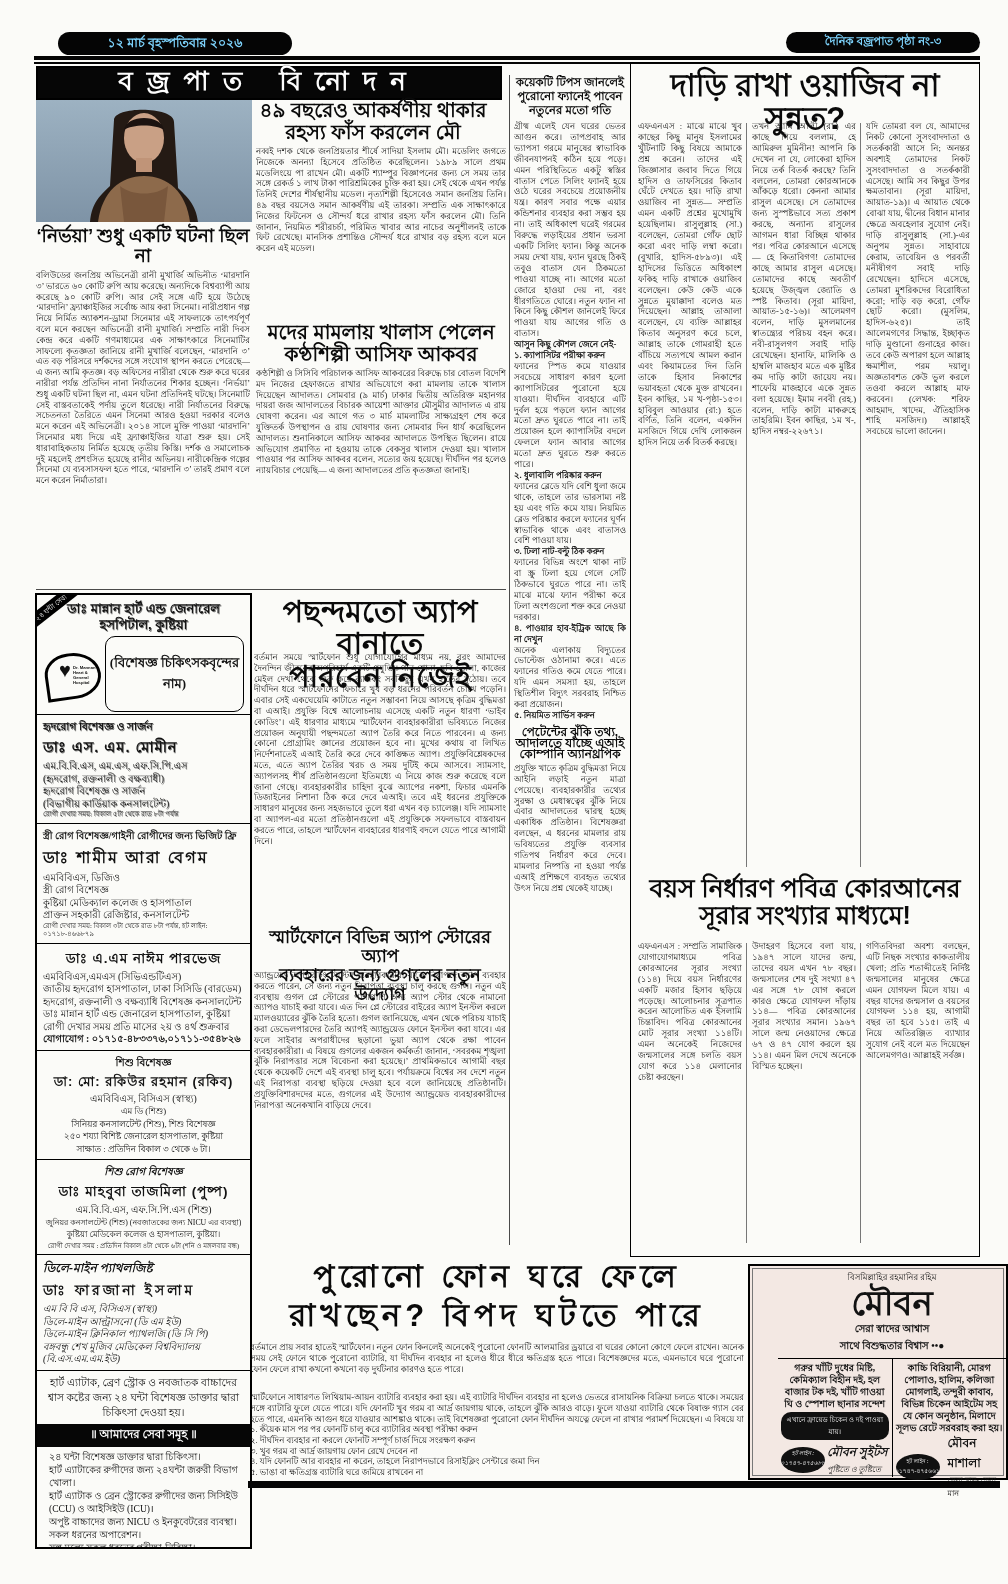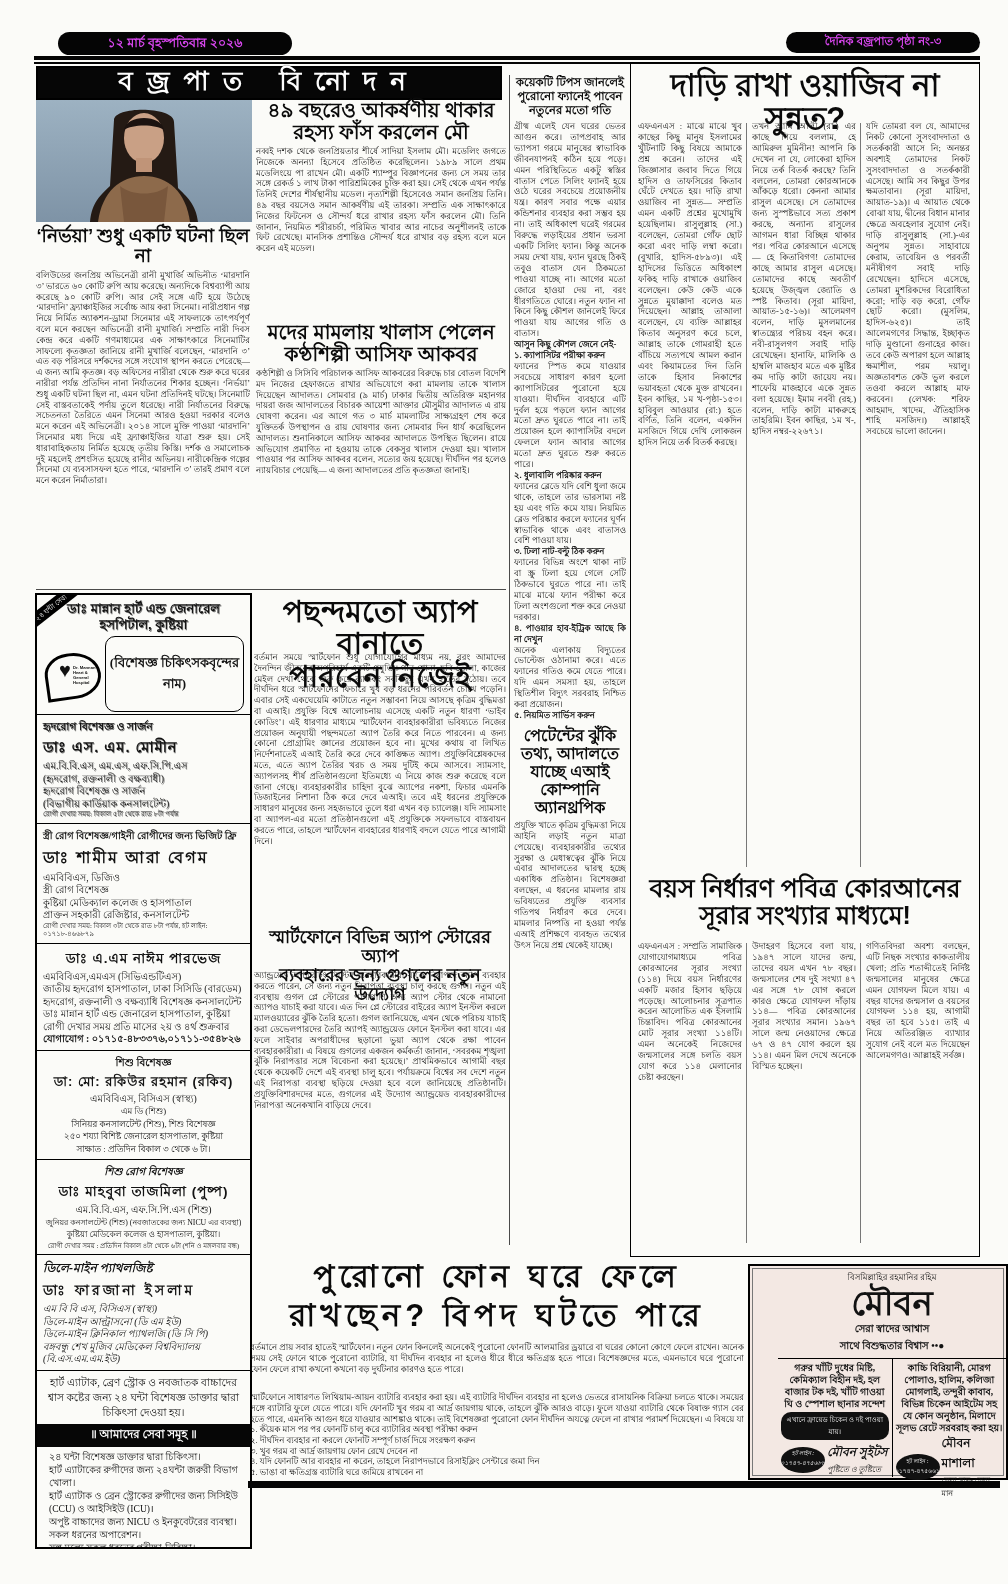--- a/index.html
+++ b/index.html
@@ -1,19 +1,19 @@
 <!DOCTYPE html>
 <html><head>
 <meta charset="utf-8">
 <style>
   html,body{margin:0;padding:0;background:#dddcd8;}
   .page{position:relative;width:1008px;height:1584px;background:#fbfbf8;color:#121212;
         font-family:"Liberation Serif","DejaVu Serif",serif;overflow:hidden;}
   .abs{position:absolute;}
-  .pill{background:#050505;color:#d946ef;border-radius:14px;display:flex;align-items:center;
+  .pill{background:#050505;color:#7dd3fc;border-radius:14px;display:flex;align-items:center;
         justify-content:center;font-weight:bold;font-size:12.5px;
         font-family:"Liberation Sans","DejaVu Sans",sans-serif;}
   .masthead{background:#060606;color:#fdfdfd;display:flex;align-items:center;justify-content:center;
         font-size:26px;font-weight:bold;letter-spacing:14px;border:2px solid #000;
         font-family:"DejaVu Sans","Liberation Sans",sans-serif;text-shadow:0 0 1px #000;}
   .h1{font-weight:bold;text-align:center;line-height:1.08;color:#0a0a0a;
       font-family:"Liberation Sans","DejaVu Sans",sans-serif;}
   .bt{font-size:8.6px;line-height:10.8px;text-align:justify;overflow:hidden;}
   .btc{font-size:8.6px;line-height:10.9px;text-align:justify;overflow:hidden;}
   .vline{width:1px;background:#4a4a4a;}
@@ -65,21 +65,21 @@
       </defs>
       <path d="M78 20 C78 6 138 6 138 22 L142 88 C150 96 160 104 162 122 L54 122 C56 102 64 96 74 86 Z" fill="#241a14"></path>
       <ellipse cx="108" cy="38" rx="20" ry="25" fill="#c9a085"></ellipse>
       <path d="M88 30 C90 14 126 14 128 30 C120 24 96 24 88 30 Z" fill="#1c1310"></path>
       <rect x="100" y="58" width="16" height="14" fill="#c09478"></rect>
       <path d="M62 122 C66 92 84 76 108 76 C132 76 150 92 154 122 Z" fill="#8d6a4b"></path>
       <path d="M84 86 C96 96 120 96 132 86 L128 122 L88 122 Z" fill="#79573c"></path>
     </svg>
   </div>
 
-  <div class="abs h1" style="left:256px;top:100px;width:250px;font-size:20px;">
+  <div class="abs h1" style="left:248px;top:100px;width:250px;font-size:20px;">
     <div>৪৯ বছরেও আকর্ষণীয় থাকার</div>
     <div>রহস্য ফাঁস করলেন মৌ</div>
   </div>
   <div class="abs bt" style="left:256px;top:146px;width:250px;height:172px;">নব্বই দশক থেকে জনপ্রিয়তার শীর্ষে সাদিয়া ইসলাম মৌ। মডেলিং জগতে নিজেকে অনন্যা হিসেবে প্রতিষ্ঠিত করেছিলেন। ১৯৮৯ সালে প্রথম মডেলিংয়ে পা রাখেন মৌ। একটি শ্যাম্পুর বিজ্ঞাপনের জন্য সে সময় তার সঙ্গে রেকর্ড ১ লাখ টাকা পারিশ্রমিকের চুক্তি করা হয়। সেই থেকে এখন পর্যন্ত তিনিই দেশের শীর্ষস্থানীয় মডেল। নৃত্যশিল্পী হিসেবেও সমান জনপ্রিয় তিনি। ৪৯ বছর বয়সেও সমান আকর্ষণীয় এই তারকা। সম্প্রতি এক সাক্ষাৎকারে নিজের ফিটনেস ও সৌন্দর্য ধরে রাখার রহস্য ফাঁস করলেন মৌ। তিনি জানান, নিয়মিত শরীরচর্চা, পরিমিত খাবার আর নাচের অনুশীলনই তাকে ফিট রেখেছে। মানসিক প্রশান্তিও সৌন্দর্য ধরে রাখার বড় রহস্য বলে মনে করেন এই মডেল।</div>
 
   <div class="abs h1" style="left:36px;top:226px;width:214px;font-size:18.5px;">
     <div>‘নির্ভয়া’ শুধু একটি ঘটনা ছিল না</div>
   </div>
   <div class="abs bt" style="left:36px;top:270px;width:214px;height:316px;">বলিউডের জনপ্রিয় অভিনেত্রী রানী মুখার্জি অভিনীত ‘মারদানি ৩’ ভারতে ৬০ কোটি রুপি আয় করেছে। অন্যদিকে বিশ্বব্যাপী আয় করেছে ৯০ কোটি রুপি। আর সেই সঙ্গে এটি হয়ে উঠেছে ‘মারদানি’ ফ্র্যাঞ্চাইজির সর্বোচ্চ আয় করা সিনেমা। নারীপ্রধান গল্প নিয়ে নির্মিত অ্যাকশন-ড্রামা সিনেমার এই সাফল্যকে তাৎপর্যপূর্ণ বলে মনে করছেন অভিনেত্রী রানী মুখার্জি। সম্প্রতি নারী দিবস কেন্দ্র করে একটি গণমাধ্যমের এক সাক্ষাৎকারে সিনেমাটির সাফল্যে কৃতজ্ঞতা জানিয়ে রানী মুখার্জি বলেছেন, ‘মারদানি ৩’ এত বড় পরিসরে দর্শকদের সঙ্গে সংযোগ স্থাপন করতে পেরেছে— এ জন্য আমি কৃতজ্ঞ। বড় অফিসের নারীরা থেকে শুরু করে ঘরের নারীরা পর্যন্ত প্রতিদিন নানা নির্যাতনের শিকার হচ্ছেন। ‘নির্ভয়া’ শুধু একটি ঘটনা ছিল না, এমন ঘটনা প্রতিদিনই ঘটছে। সিনেমাটি সেই বাস্তবতাকেই পর্দায় তুলে ধরেছে। নারী নির্যাতনের বিরুদ্ধে সচেতনতা তৈরিতে এমন সিনেমা আরও হওয়া দরকার বলেও মনে করেন এই অভিনেত্রী। ২০১৪ সালে মুক্তি পাওয়া ‘মারদানি’ সিনেমার মধ্য দিয়ে এই ফ্র্যাঞ্চাইজির যাত্রা শুরু হয়। সেই ধারাবাহিকতায় নির্মিত হয়েছে তৃতীয় কিস্তি। দর্শক ও সমালোচক দুই মহলেই প্রশংসিত হয়েছে রানীর অভিনয়। নারীকেন্দ্রিক গল্পের সিনেমা যে ব্যবসাসফল হতে পারে, ‘মারদানি ৩’ তারই প্রমাণ বলে মনে করেন নির্মাতারা।</div>
 
@@ -111,21 +111,21 @@
     <div class="btc" style="font-weight:bold;">আসুন কিছু কৌশল জেনে নেই-</div>
     <div class="btc" style="font-weight:bold;">১. ক্যাপাসিটর পরীক্ষা করুন</div>
     <div class="btc">ফ্যানের স্পিড কমে যাওয়ার সবচেয়ে সাধারণ কারণ হলো ক্যাপাসিটরের পুরোনো হয়ে যাওয়া। দীর্ঘদিন ব্যবহারে এটি দুর্বল হয়ে পড়লে ফ্যান আগের মতো দ্রুত ঘুরতে পারে না। তাই প্রয়োজন হলে ক্যাপাসিটর বদলে ফেললে ফ্যান আবার আগের মতো দ্রুত ঘুরতে শুরু করতে পারে।</div>
     <div class="btc" style="font-weight:bold;">২. ধুলাবালি পরিষ্কার করুন</div>
     <div class="btc">ফ্যানের ব্লেডে যদি বেশি ধুলা জমে থাকে, তাহলে তার ভারসাম্য নষ্ট হয় এবং গতি কমে যায়। নিয়মিত ব্লেড পরিষ্কার করলে ফ্যানের ঘূর্ণন স্বাভাবিক থাকে এবং বাতাসও বেশি পাওয়া যায়।</div>
     <div class="btc" style="font-weight:bold;">৩. ঢিলা নাট-বল্টু ঠিক করুন</div>
     <div class="btc">ফ্যানের বিভিন্ন অংশে থাকা নাট বা স্ক্রু ঢিলা হয়ে গেলে সেটি ঠিকভাবে ঘুরতে পারে না। তাই মাঝে মাঝে ফ্যান পরীক্ষা করে ঢিলা অংশগুলো শক্ত করে নেওয়া দরকার।</div>
     <div class="btc" style="font-weight:bold;">৪. পাওয়ার হাব-ইট্রিক আছে কি না দেখুন</div>
     <div class="btc">অনেক এলাকায় বিদ্যুতের ভোল্টেজ ওঠানামা করে। এতে ফ্যানের গতিও কমে যেতে পারে। যদি এমন সমস্যা হয়, তাহলে স্থিতিশীল বিদ্যুৎ সরবরাহ নিশ্চিত করা প্রয়োজন।</div>
     <div class="btc" style="font-weight:bold;">৫. নিয়মিত সার্ভিস করুন</div>
-    <div class="h1" style="font-size:16px;line-height:18px;margin:6px 0 3px;">পেটেন্টের ঝুঁকি তথ্য, আদালতে যাচ্ছে এআই কোম্পানি অ্যানথ্রপিক</div>
+    <div class="h1" style="font-size:12px;line-height:11px;margin:6px 0 3px;">পেটেন্টের ঝুঁকি তথ্য, আদালতে যাচ্ছে এআই কোম্পানি অ্যানথ্রপিক</div>
     <div class="btc">প্রযুক্তি খাতে কৃত্রিম বুদ্ধিমত্তা নিয়ে আইনি লড়াই নতুন মাত্রা পেয়েছে। ব্যবহারকারীর তথ্যের সুরক্ষা ও মেধাস্বত্বের ঝুঁকি নিয়ে এবার আদালতের দ্বারস্থ হচ্ছে একাধিক প্রতিষ্ঠান। বিশেষজ্ঞরা বলছেন, এ ধরনের মামলার রায় ভবিষ্যতের প্রযুক্তি ব্যবসার গতিপথ নির্ধারণ করে দেবে। মামলার নিষ্পত্তি না হওয়া পর্যন্ত এআই প্রশিক্ষণে ব্যবহৃত তথ্যের উৎস নিয়ে প্রশ্ন থেকেই যাচ্ছে।</div>
   </div>
 
   <div class="abs" style="left:630px;top:62px;width:348px;height:1193px;border:1.5px solid #000;">
     <div class="h1" style="position:absolute;left:0;top:6px;width:100%;font-size:31px;">দাড়ি রাখা ওয়াজিব না সুন্নত?</div>
     <div class="abs btc" style="left:7px;top:58px;width:104px;height:748px;">এফএনএস : মাঝে মাঝে খুব কাছের কিছু মানুষ ইসলামের খুঁটিনাটি কিছু বিষয়ে আমাকে প্রশ্ন করেন। তাদের এই জিজ্ঞাসার জবাব দিতে গিয়ে হাদিস ও তাফসিরের কিতাব ঘেঁটে দেখতে হয়। দাড়ি রাখা ওয়াজিব না সুন্নত— সম্প্রতি এমন একটি প্রশ্নের মুখোমুখি হয়েছিলাম। রাসুলুল্লাহ (সা.) বলেছেন, তোমরা গোঁফ ছোট করো এবং দাড়ি লম্বা করো। (বুখারি, হাদিস-৫৮৯৩)। এই হাদিসের ভিত্তিতে অধিকাংশ ফকিহ দাড়ি রাখাকে ওয়াজিব বলেছেন। কেউ কেউ একে সুন্নতে মুয়াক্কাদা বলেও মত দিয়েছেন। আল্লাহ তাআলা বলেছেন, যে ব্যক্তি আল্লাহর কিতাব অনুসরণ করে চলে, আল্লাহ তাকে গোমরাহী হতে বাঁচিয়ে সত্যপথে আমল করান এবং কিয়ামতের দিন তিনি তাকে হিসাব নিকাশের ভয়াবহতা থেকে মুক্ত রাখবেন। ইবন কাছির, ১ম খ-পৃষ্ঠা-১৫৩। হাবিবুল আওয়ার (রা:) হতে বর্ণিত, তিনি বলেন, একদিন মসজিদে গিয়ে দেখি লোকজন হাদিস নিয়ে তর্ক বিতর্ক করছে।</div>
     <div class="abs btc" style="left:121px;top:58px;width:104px;height:748px;">তখন আমি আলী (রা:) এর কাছে গিয়ে বললাম, হে আমিরুল মুমিনীন! আপনি কি দেখেন না যে, লোকেরা হাদিস নিয়ে তর্ক বিতর্ক করছে? তিনি বললেন, তোমরা কোরআনকে আঁকড়ে ধরো। কেননা আমার রাসুল এসেছে। সে তোমাদের জন্য সুস্পষ্টভাবে সত্য প্রকাশ করছে, অন্যান্য রাসুলের আগমন ধারা বিচ্ছিন্ন থাকার পর। পবিত্র কোরআনে এসেছে— হে কিতাবিগণ! তোমাদের কাছে আমার রাসুল এসেছে। তোমাদের কাছে অবতীর্ণ হয়েছে উজ্জ্বল জ্যোতি ও স্পষ্ট কিতাব। (সূরা মায়িদা, আয়াত-১৫-১৬)। আলেমগণ বলেন, দাড়ি মুসলমানের স্বাতন্ত্র্যের পরিচয় বহন করে। নবী-রাসুলগণ সবাই দাড়ি রেখেছেন। হানাফি, মালিকি ও হাম্বলি মাজহাব মতে এক মুষ্টির কম দাড়ি কাটা জায়েয নয়। শাফেয়ি মাজহাবে একে সুন্নত বলা হয়েছে। ইমাম নববী (রহ.) বলেন, দাড়ি কাটা মাকরুহে তাহরিমি। ইবন কাছির, ১ম খ-, হাদিস নম্বর-২২৬৭১।</div>
     <div class="abs btc" style="left:235px;top:58px;width:104px;height:748px;">যদি তোমরা বল যে, আমাদের নিকট কোনো সুসংবাদদাতা ও সতর্ককারী আসে নি; অনন্তর অবশ্যই তোমাদের নিকট সুসংবাদদাতা ও সতর্ককারী এসেছে। আমি সব কিছুর উপর ক্ষমতাবান। (সূরা মায়িদা, আয়াত-১৯)। এ আয়াত থেকে বোঝা যায়, দ্বীনের বিধান মানার ক্ষেত্রে অবহেলার সুযোগ নেই। দাড়ি রাসুলুল্লাহ (সা.)-এর অনুপম সুন্নত। সাহাবায়ে কেরাম, তাবেয়িন ও পরবর্তী মনীষীগণ সবাই দাড়ি রেখেছেন। হাদিসে এসেছে, তোমরা মুশরিকদের বিরোধিতা করো; দাড়ি বড় করো, গোঁফ ছোট করো। (মুসলিম, হাদিস-৬২৫)। তাই আলেমগণের সিদ্ধান্ত, ইচ্ছাকৃত দাড়ি মুণ্ডানো গুনাহের কাজ। তবে কেউ অপারগ হলে আল্লাহ ক্ষমাশীল, পরম দয়ালু। অজ্ঞতাবশত কেউ ভুল করলে তওবা করলে আল্লাহ মাফ করবেন। (লেখক: শরিফ আহমাদ, খাদেম, ঐতিহাসিক শাহি মসজিদ।) আল্লাহই সবচেয়ে ভালো জানেন।</div>
     <div class="abs vline" style="left:115px;top:60px;height:744px;background:#777;"></div>
     <div class="abs vline" style="left:229px;top:60px;height:744px;background:#777;"></div>
@@ -271,21 +271,21 @@
             <div style="font-size:6px;">০১৭৪৭-৪৭৫৬৮৮</div>
           </div>
           <div>
             <div style="font-size:12px;font-weight:bold;">মৌবন সুইটস</div>
             <div style="font-size:8px;">পুষ্টিতে ও তুষ্টিতে</div>
           </div>
         </div>
       </div>
       <div style="width:50%;padding:3px;display:flex;flex-direction:column;">
         <div style="font-size:9.5px;line-height:12px;text-align:center;font-weight:bold;">কাচ্চি বিরিয়ানী, মোরগ পোলাও, হালিম, কলিজা মোগলাই, তন্দুরী কাবাব, বিভিন্ন চিকেন আইটেম সহ যে কোন অনুষ্ঠান, মিলাদে সূলভ রেটে সরবরাহ করা হয়।</div>
-        <div style="display:flex;align-items:center;gap:2px;margin-top:auto;">
+        <div style="display:flex;align-items:center;gap:8px;margin-top:auto;">
           <div class="oval" style="width:44px;height:26px;flex:none;">
             <div style="font-size:5.5px;">হট লাইন :</div>
             <div style="font-size:6px;">০১৭৪৭-৪৭৫৬৬১</div>
           </div>
           <div>
             <div style="font-size:12px;font-weight:bold;">মৌবন মাশালা</div>
             <div style="font-size:8px;">সেরা স্বাদ- সেরা মান</div>
           </div>
         </div>
       </div>

